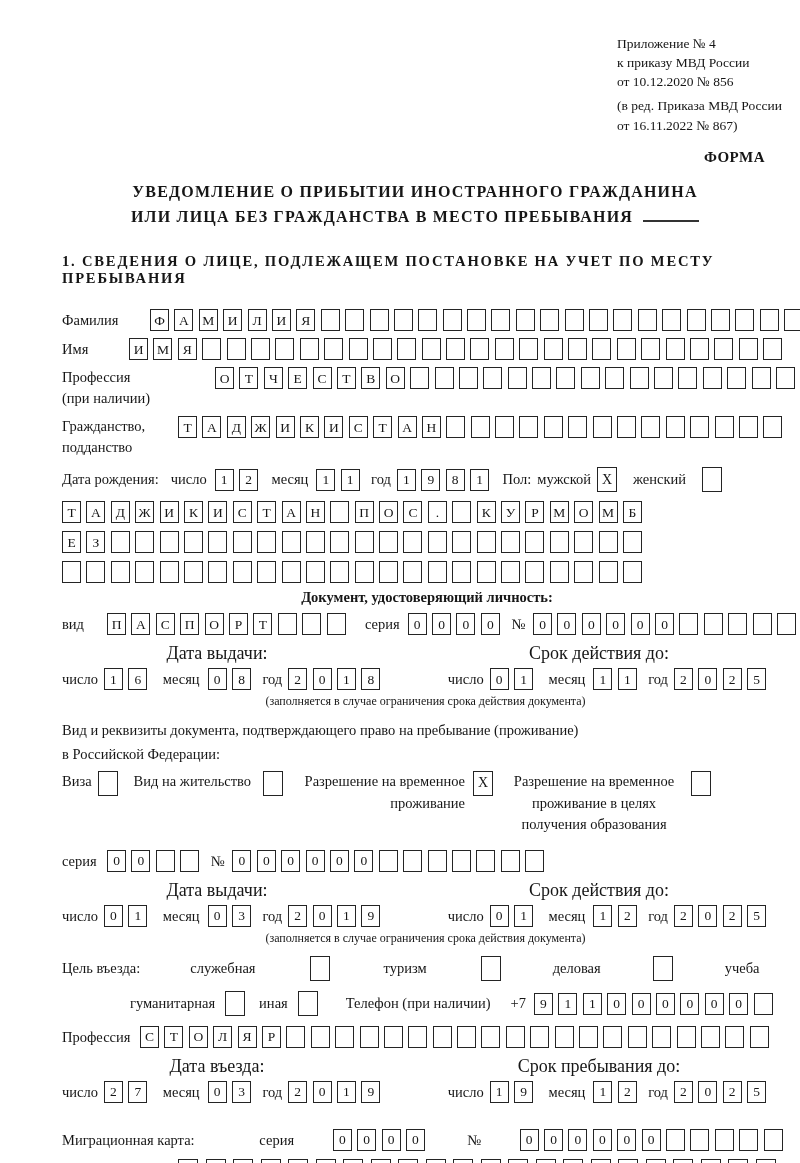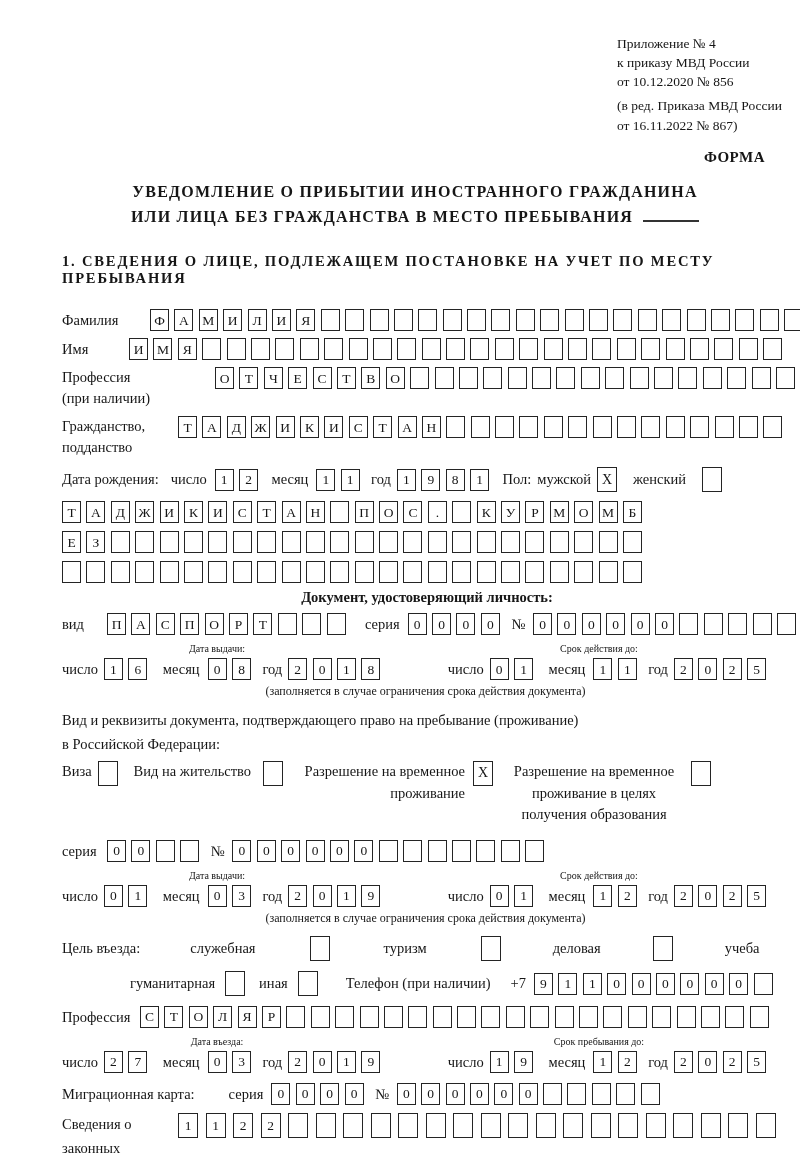--- a/index.html
+++ b/index.html
@@ -19,21 +19,21 @@
   .cells{display:flex;flex-wrap:nowrap;flex:none;}
   .c{display:inline-flex;align-items:center;justify-content:center;box-sizing:border-box;
      width:19px;height:22px;border:1.6px solid #242424;margin-right:5.4px;flex:none;
      font-size:13.5px;line-height:1;}
   .c.big{width:20px;height:25px;margin-right:7.5px;}
   .cb{display:inline-flex;align-items:center;justify-content:center;box-sizing:border-box;
       width:20px;height:25px;border:1.6px solid #242424;flex:none;font-size:14px;}
   .ml6{margin-left:6px;} .ml8{margin-left:8px;} .ml10{margin-left:10px;} .ml12{margin-left:12px;}
   .ml14{margin-left:14px;} .ml16{margin-left:16px;} .ml20{margin-left:20px;} .ml28{margin-left:28px;text-align:right;}
   .dochead{margin-top:6px;width:730px;text-align:center;font-weight:bold;font-size:14.5px;}
-  .dh-row{display:flex;margin-top:8px;font-size:10px;}
+  .dh-row{display:flex;margin-top:8px;font-size:18px;}
   .dh-left{width:310px;text-align:center;}
   .dh-right{width:330px;text-align:center;margin-left:62px;}
   .note{width:733px;text-align:center;font-size:12px;margin-top:4px;padding-right:6px;box-sizing:border-box;}
   .intro{margin-top:10px;font-size:14.5px;line-height:1.6;}
   .opt-multi{font-size:14.5px;text-align:center;line-height:1.5;flex:none;}
   .stack{display:flex;flex-direction:column;}
 </style>
 </head>
 <body>
 
@@ -567,21 +567,21 @@
       </span>
     <span class="lbl ml6">год</span>
     <span class="cells ml6">
         <span class="c">2</span>
         <span class="c">0</span>
         <span class="c">2</span>
         <span class="c">5</span>
       </span>
   </div>
 
-  <div class="row" style="margin-top:10px;">
+  <div class="row" style="margin-top:26px;justify-content:space-between;">
     <span class="lbl">Миграционная карта:</span>
     <span class="lbl" style="margin-left:34px;">серия</span>
     <span class="cells ml8">
         <span class="c">0</span>
         <span class="c">0</span>
         <span class="c">0</span>
         <span class="c">0</span>
       </span>
     <span class="lbl ml6">№</span>
     <span class="cells ml8">

